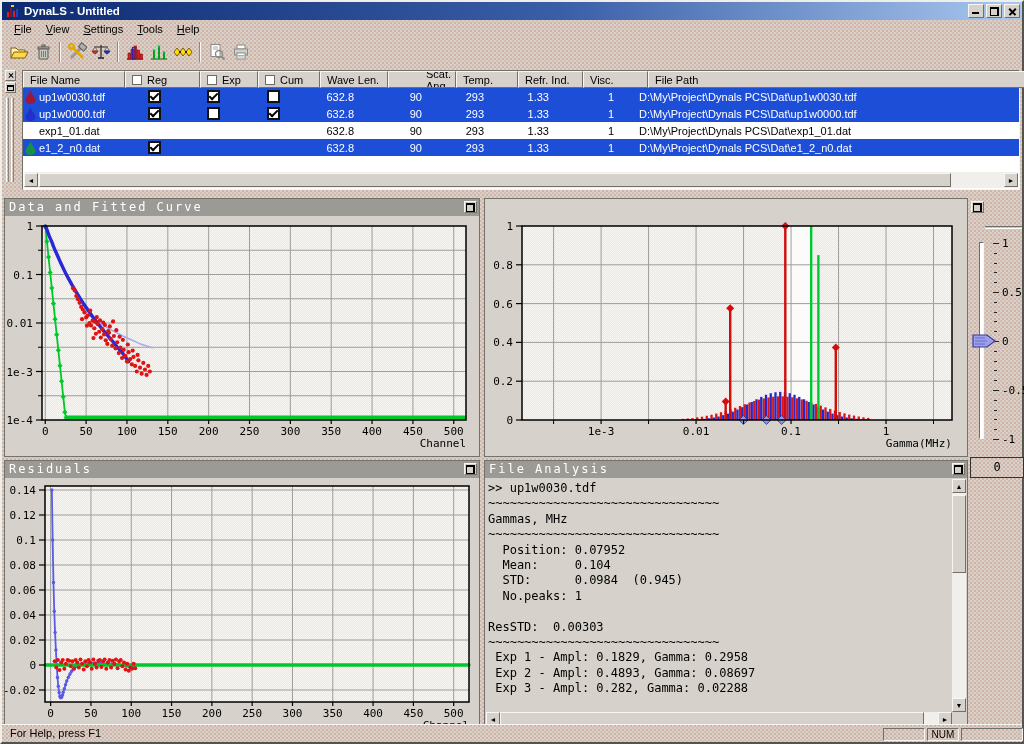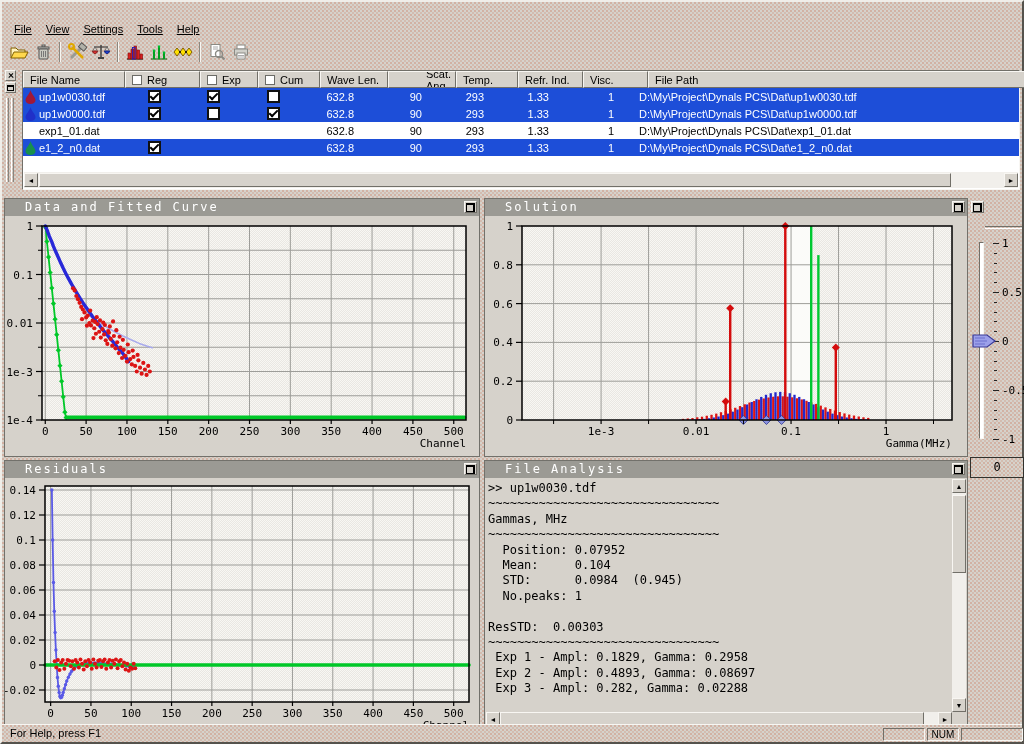--- a/index.html
+++ b/index.html
@@ -34,21 +34,21 @@
   .rg::before { content:""; position:absolute; right:0; top:0; width:6px; height:6px; border:1px solid #000; border-top-width:2px; background:#d6d2cb; }
   .rg::after  { content:""; position:absolute; left:0; bottom:0; width:6px; height:6px; border:1px solid #000; border-top-width:2px; background:#d6d2cb; }
   .xg { position:relative; width:9px; height:9px; }
   .xg::before,.xg::after { content:""; position:absolute; left:0; top:4px; width:9px; height:1.6px; background:#000; }
   .xg::before { transform:rotate(45deg);} .xg::after { transform:rotate(-45deg);}
   .xg.small::before,.xg.small::after{ width:6px; top:3px; height:1.4px;}
   .xg.small{ width:6px; height:7px;}
 
   
   #menubar { position:absolute; left:0; top:18px; right:0; height:18px; display:flex; align-items:center; padding-left:5px; }
-  .menu-item { display:inline-block; padding:14px 7px;text-decoration:underline; }
+  .menu-item { display:inline-block; padding:14px 7px; }
   .menu-item::first-letter { text-decoration:underline; }
   #toolbar { position:absolute; left:0; top:36px; right:0; height:28px; display:flex; align-items:center; padding-left:5px; }
   .tbtn { width:24px; height:24px; display:flex; align-items:center; justify-content:center; }
   .tsep { width:2px; height:20px; border-left:1px solid #8a8880; border-right:1px solid #f8f6f2; margin:0 4px; }
 
   
   .dock-btn { position:absolute; width:11px; height:11px; display:flex; align-items:center; justify-content:center; }
   .box-glyph { width:7px; height:6px; border:1px solid #000; border-top-width:2px; }
   .gripper { position:absolute; width:3px; height:84px; border-left:1px solid #fff; border-right:1px solid #87857e; }
 
@@ -74,21 +74,21 @@
   .sb-btn { position:absolute; width:14px; height:14px; display:flex; align-items:center; justify-content:center;
     border:1px solid; border-color:#f8f6f2 #716f68 #716f68 #f8f6f2; background:#d6d2cb; font-size:7px; line-height:7px; }
   .sb-thumb { position:absolute; border:1px solid; border-color:#f8f6f2 #716f68 #716f68 #f8f6f2; background:#d6d2cb; }
   .arr-l::before{content:"\25C4";} .arr-r::before{content:"\25BA";}
   .arr-u::before{content:"\25B2";} .arr-d::before{content:"\25BC";}
 
   
   .panel { position:absolute; background:#d6d2cb; border:1px solid #72716b; }
   .panel-title { height:17px; background:#9b9a94; color:#fff;
     font-family:"DejaVu Sans Mono", monospace; font-size:12px; line-height:16px;
-    letter-spacing:2px; padding-left:20px; position:relative; }
+    letter-spacing:2px; padding-left:4px; position:relative; }
   .restore-btn { position:absolute; right:2px; top:2px; width:13px; height:12px;
     display:flex; align-items:center; justify-content:center;
     border:1px solid; border-color:#f8f6f2 #716f68 #716f68 #f8f6f2; background:#d6d2cb; }
   .chart-mount { position:absolute; left:0; top:17px; right:0; bottom:0; }
   #peak-pre { position:absolute; left:3px; top:20px; right:16px; bottom:16px; overflow:hidden;
     font-family:"DejaVu Sans Mono", monospace; font-size:12px; line-height:15.4px; white-space:pre; }
 
   
   #sliderstrip { position:absolute; left:968px; top:196px; width:56px; height:282px; }
   #slider-groove { position:absolute; left:15px; top:28px; width:37px; height:3px;
@@ -107,20 +107,39 @@
   #statusbar { position:absolute; left:0; right:0; bottom:0; height:18px; border-top:1px solid #f8f6f2; }
   #status-msg { position:absolute; left:8px; top:0; line-height:17px; }
   .sc { position:absolute; top:3px; height:13px; border:1px solid; border-color:#716f68 #f8f6f2 #f8f6f2 #716f68;
     font-size:10px; text-align:center; line-height:11px; }
 </style>
 </head>
 <body>
 
 <div id="window" class="dither">
 
+  <div id="titlebar">
+    <svg id="title-icon" viewBox="0 0 14 14">
+      <rect x="1" y="8" width="2" height="5" fill="#d82020"></rect>
+      <rect x="4" y="4" width="2" height="9" fill="#901030"></rect>
+      <rect x="7" y="7" width="2" height="6" fill="#d82020"></rect>
+      <rect x="10" y="5" width="2" height="8" fill="#2040d0"></rect>
+      <rect x="5" y="1" width="3" height="2" fill="#ffd000"></rect>
+    </svg>
+    <span id="title-text">DynaLS - Untitled</span>
+    <span class="tb-btn raised">
+        <span class="min-glyph"></span>
+      </span>
+    <span class="tb-btn raised">
+        <span class="rg"></span>
+      </span>
+    <span class="tb-btn raised">
+        <span class="xg"></span>
+      </span>
+  </div>
 
   <div id="menubar">
       <span class="menu-item">File</span>
       <span class="menu-item">View</span>
       <span class="menu-item">Settings</span>
       <span class="menu-item">Tools</span>
       <span class="menu-item">Help</span>
     </div>
 
   <div id="toolbar">
@@ -501,25 +520,20 @@
           <text x="367.0500963391137" y="219" text-anchor="middle" font-family="DejaVu Sans Mono, monospace" font-size="11" fill="#000">400</text>
           <line x1="407.897880539499" y1="204" x2="407.897880539499" y2="208" stroke="#000" stroke-width="1.2"></line>
           <text x="407.897880539499" y="219" text-anchor="middle" font-family="DejaVu Sans Mono, monospace" font-size="11" fill="#000">450</text>
           <line x1="448.7456647398844" y1="204" x2="448.7456647398844" y2="208" stroke="#000" stroke-width="1.2"></line>
           <text x="448.7456647398844" y="219" text-anchor="middle" font-family="DejaVu Sans Mono, monospace" font-size="11" fill="#000">500</text>
           <text x="461" y="231" text-anchor="end" font-family="DejaVu Sans Mono, monospace" font-size="11" fill="#000">Channel</text>
         </svg></div>
   </div>
 
   <div class="panel" id="panel-solution" style="left:482px;top:196px;width:484px;height:259px;">
-    <div class="panel-title"><span>Solution</span>
-      <span class="restore-btn">
-          <span class="rg"></span>
-        </span>
-    </div>
     <div class="chart-mount" id="chart-solution"><svg width="482" height="240" viewBox="0 0 482 240">
           <defs>
             <pattern id="chart-solution-pt" width="2" height="2" patternUnits="userSpaceOnUse">
               <rect width="2" height="2" fill="#f8f7f3"></rect>
               <rect x="0" y="0" width="1" height="1" fill="#e9e7e2"></rect>
               <rect x="1" y="1" width="1" height="1" fill="#e9e7e2"></rect>
             </pattern>
           </defs>
           <rect x="37" y="10" width="430" height="194" fill="url(#chart-solution-pt)"></rect>
           <rect x="302.60765471299203" y="10" width="24.839203681554807" height="194" fill="#fbfbf9"></rect>

